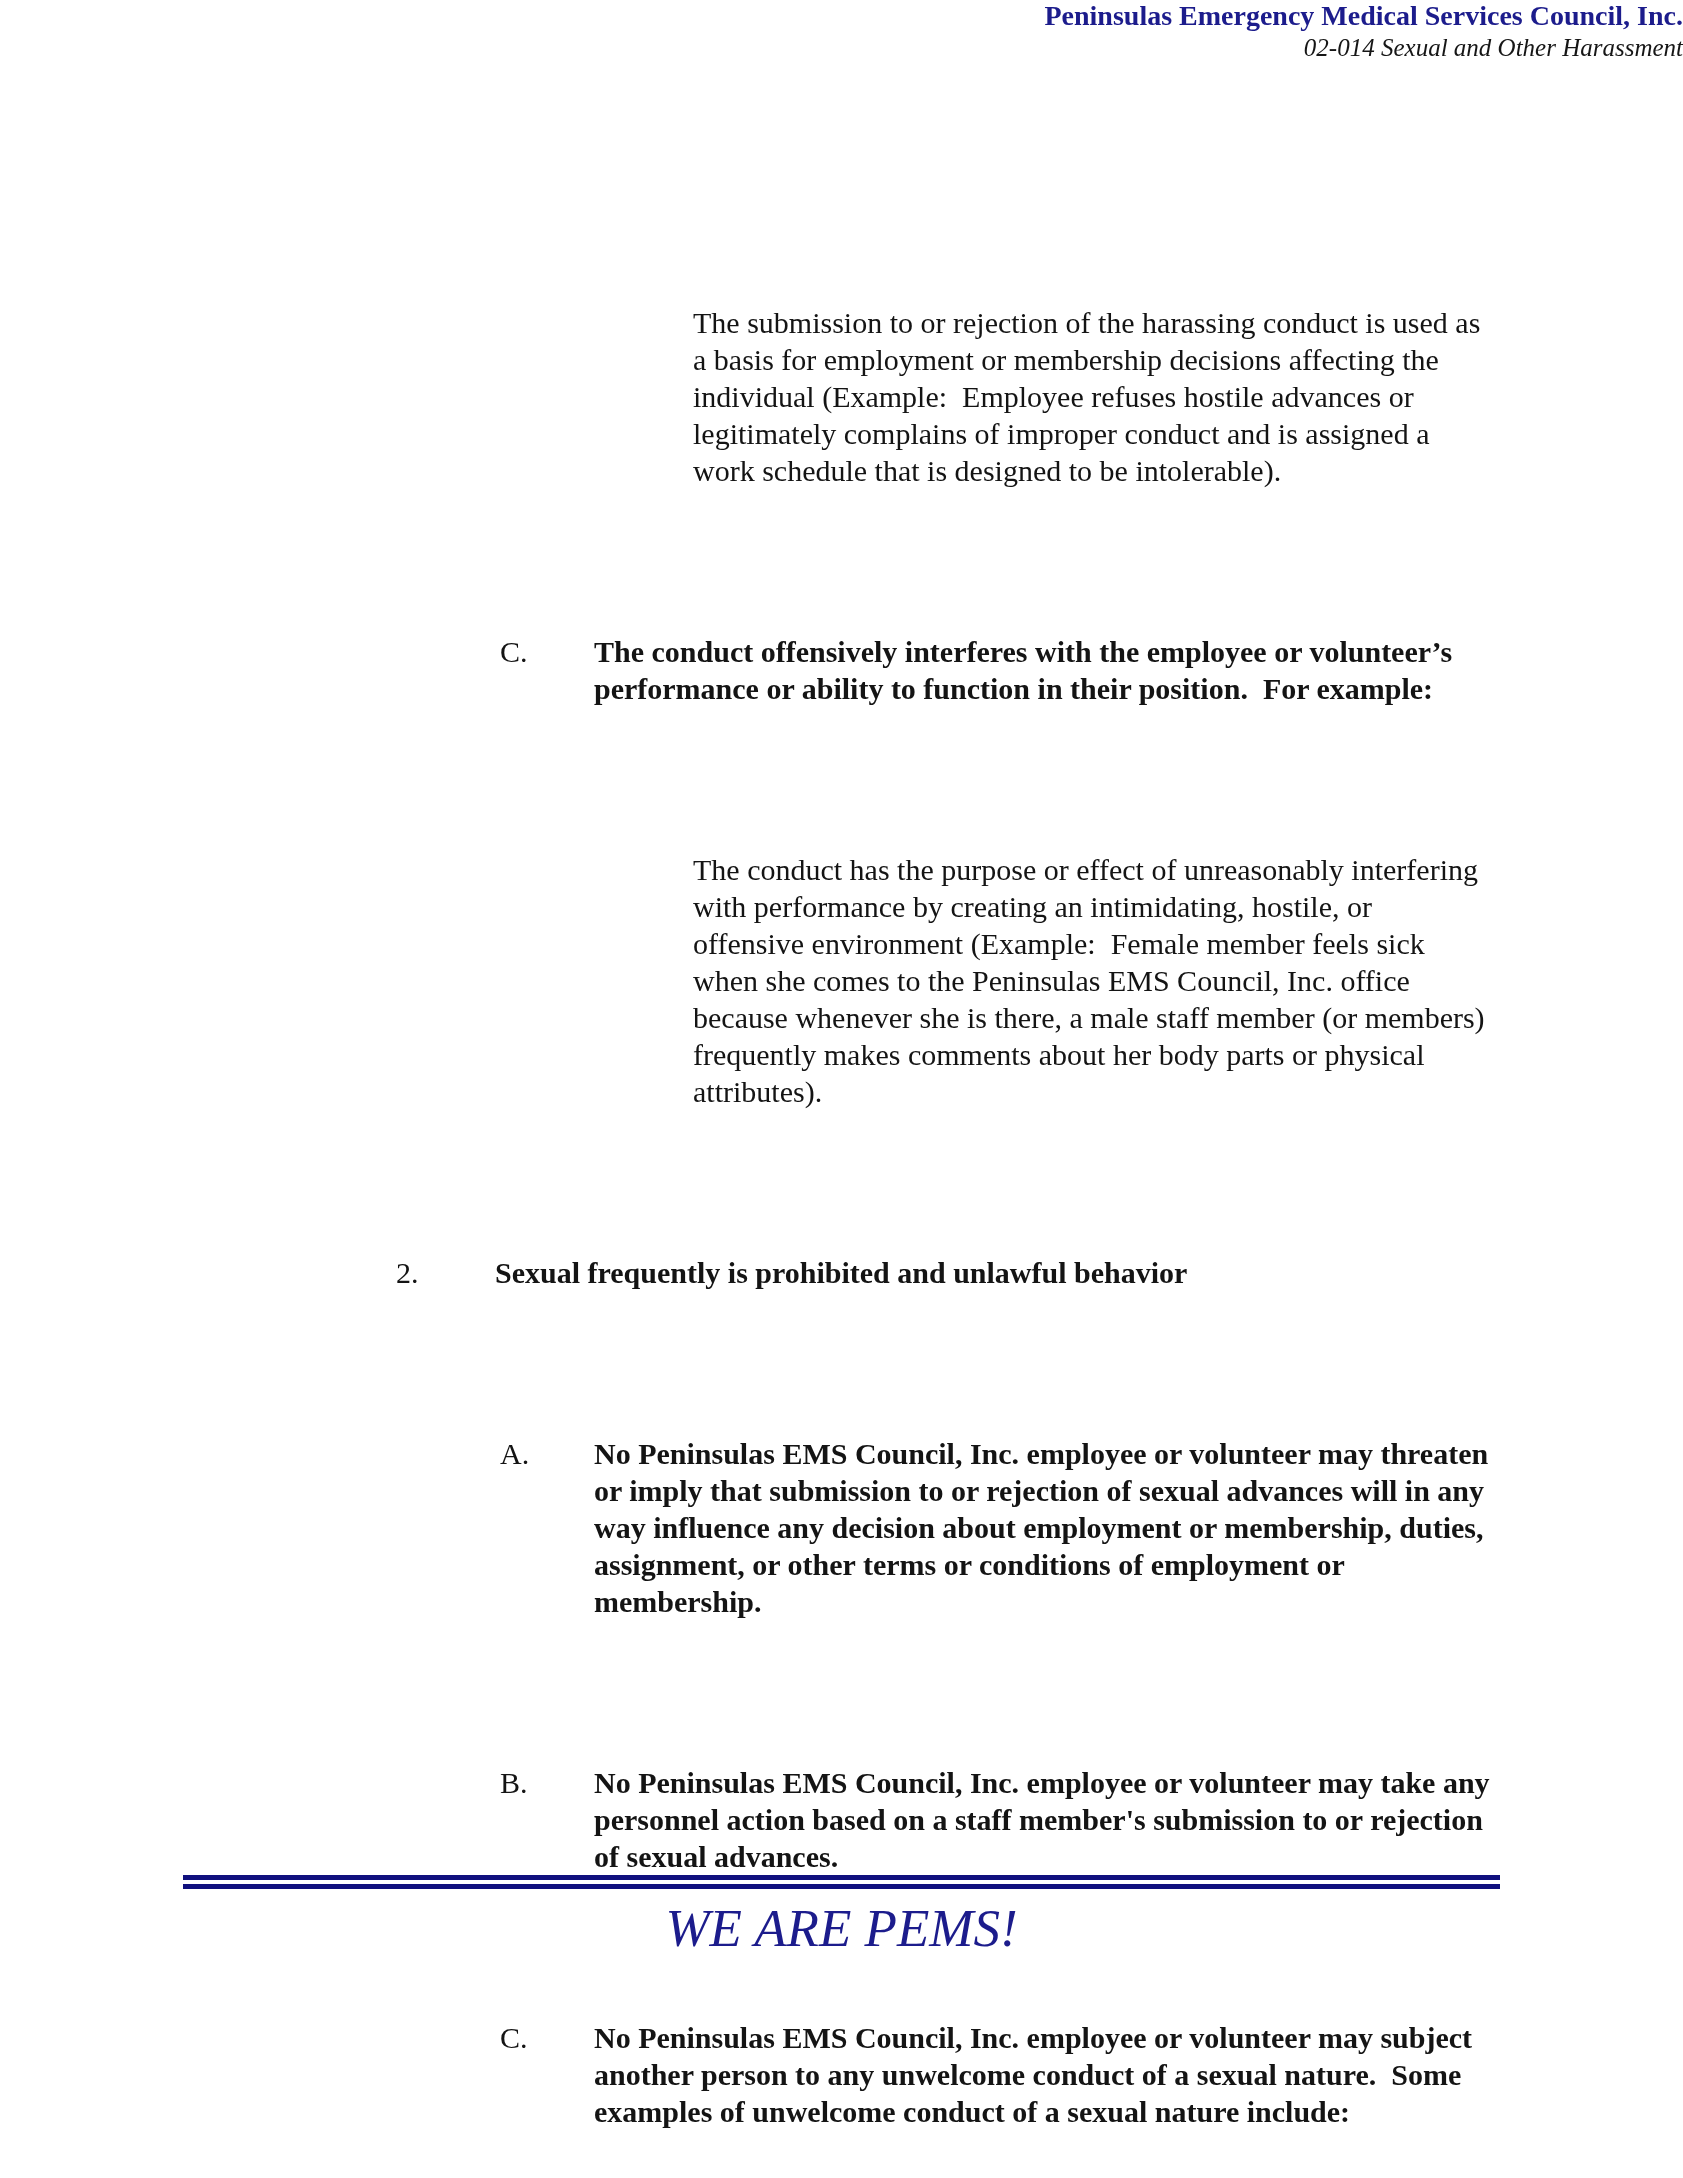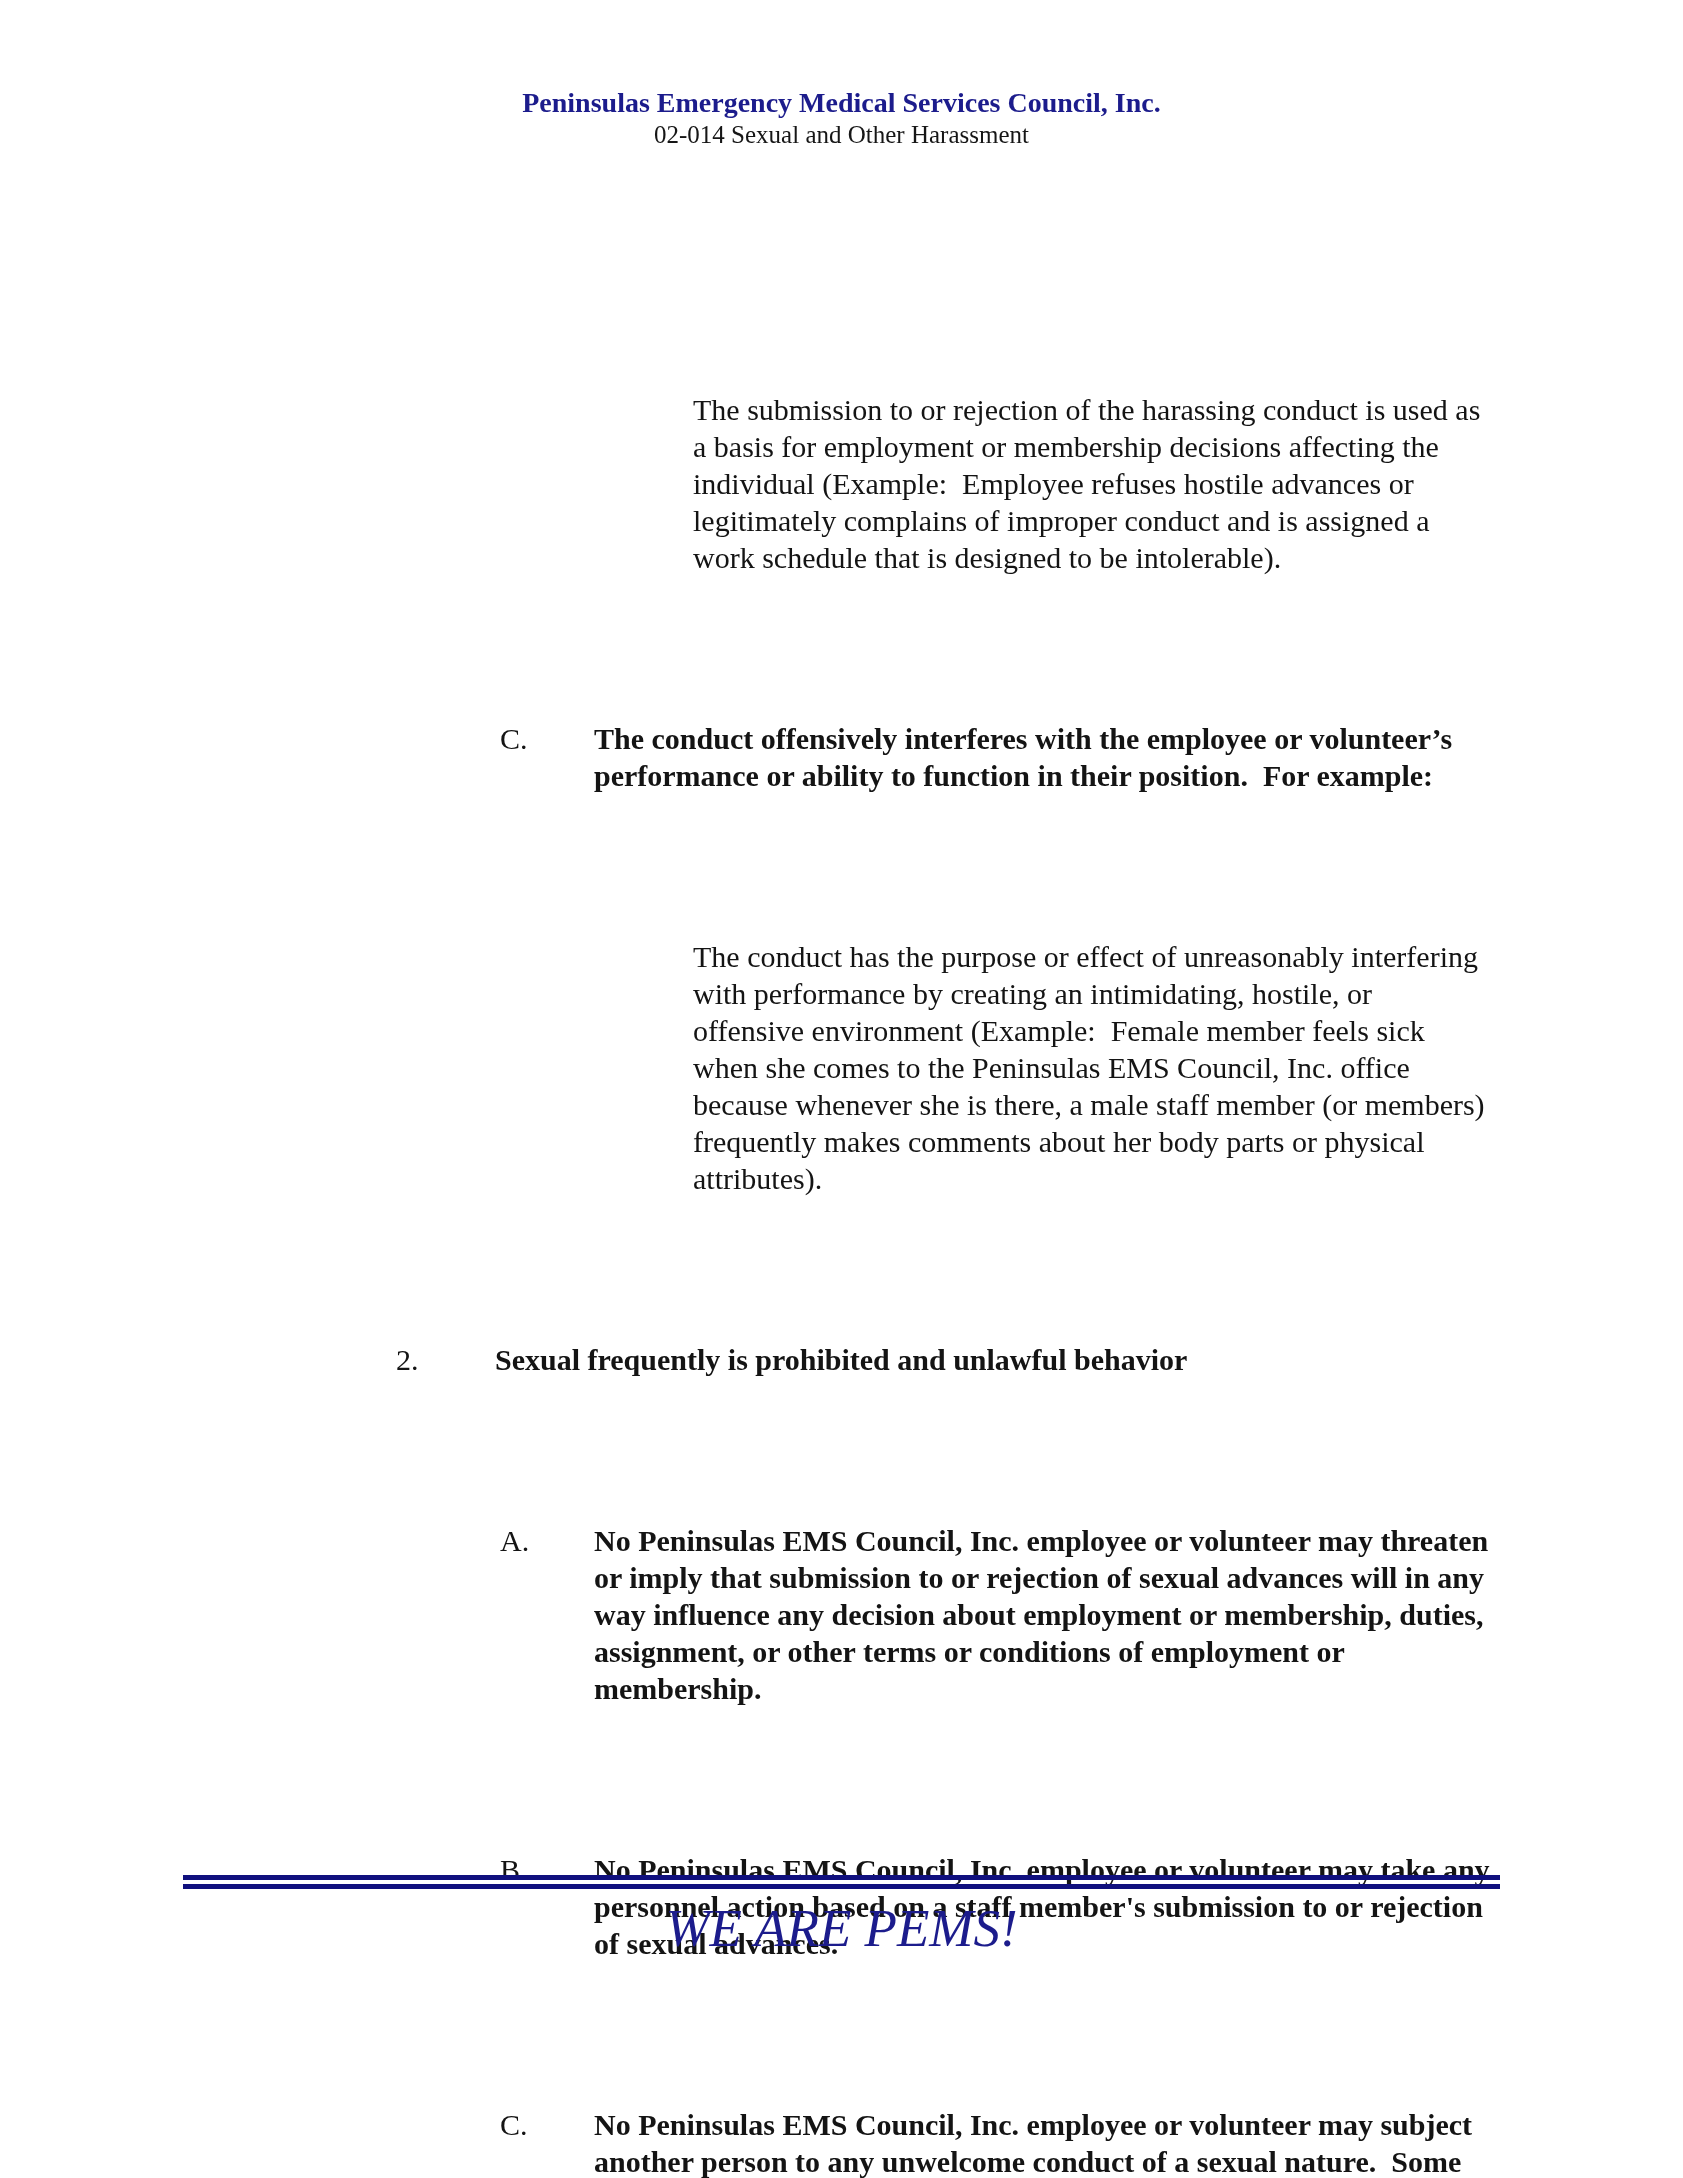--- a/index.html
+++ b/index.html
@@ -5,28 +5,29 @@
   html, body { margin: 0; padding: 0; background: #ffffff; }
   .page {
     position: relative;
     width: 1683px;
     height: 2178px;
     background: #ffffff;
     font-family: "Liberation Serif", serif;
     color: #141414;
     overflow: hidden;
   }
-  .page-header { padding-top: 87px; text-align: center; }
+  .page-header { text-align: right; }
   .org-name {
     font-weight: bold;
     font-size: 28px;
     line-height: 32px;
     color: #1c1c8c;
   }
   .doc-title {
+    font-style: italic;
     font-size: 25px;
     line-height: 28px;
     color: #161616;
     margin-top: 2px;
   }
   .policy-body {
     margin-top: 131px;
     font-size: 30px;
     line-height: 37px;
     white-space: pre-wrap;

